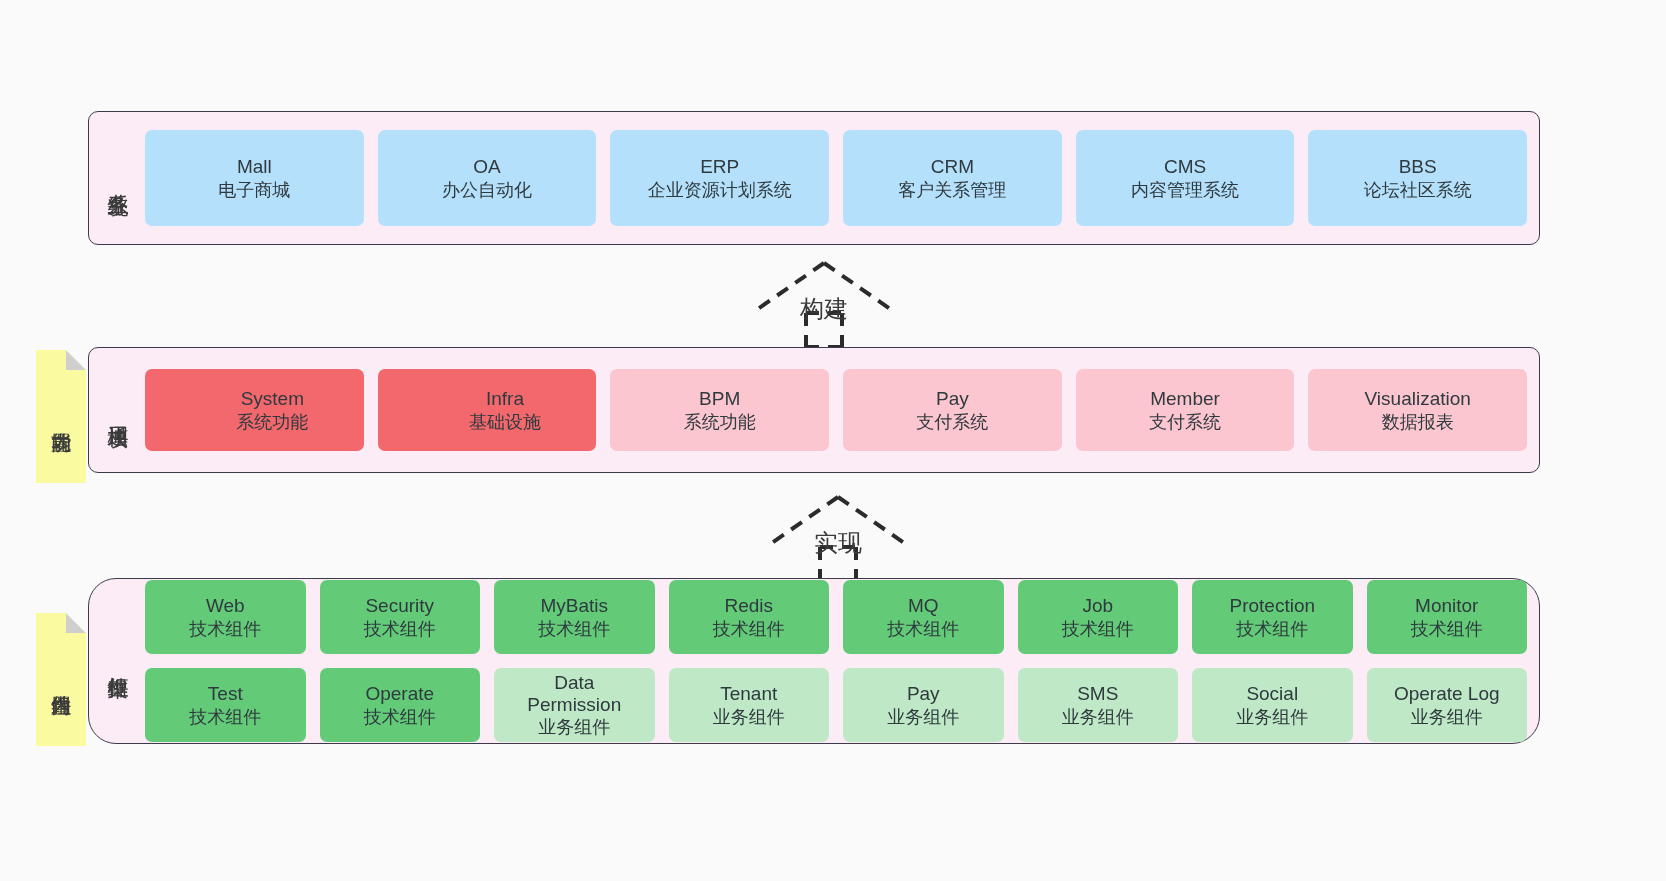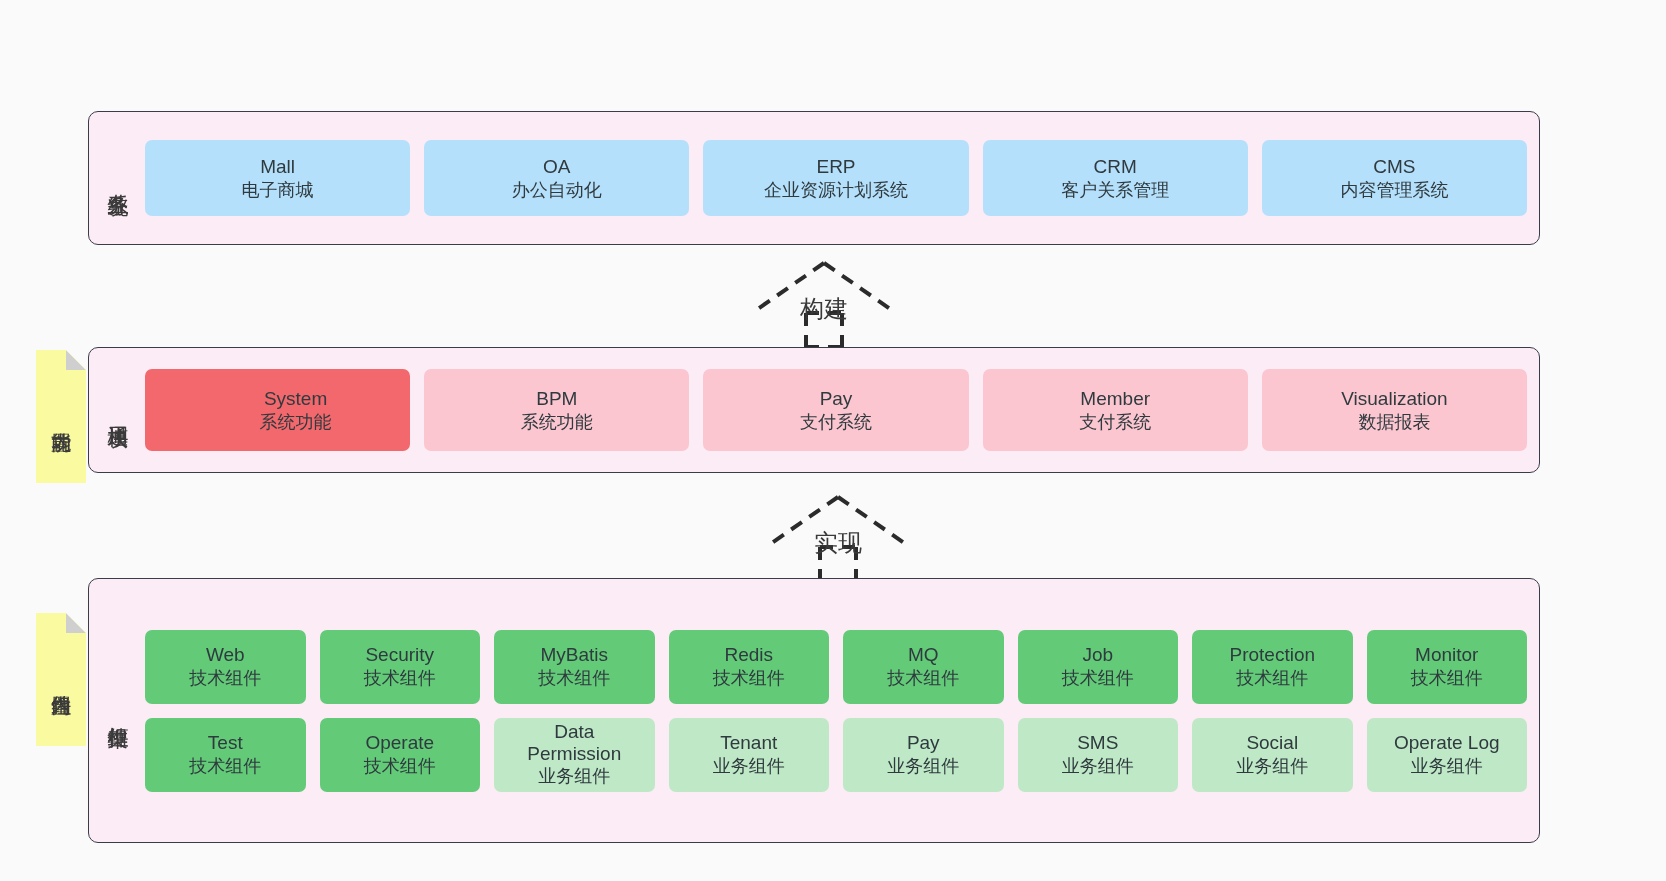--- a/index.html
+++ b/index.html
@@ -83,21 +83,21 @@
     font-size: 18px;
     color: #2f3a3f;
   }
 
   .node.blue      { background: #b5e0fb; }
   .node.red       { background: #f2686c; padding-left: 40px; }
   .node.pink      { background: #fbc6cf; }
   .node.green     { background: #63cb78; }
   .node.lightgreen{ background: #bfe8c6; }
 
-  .h-biz   { height: 76px; }
+  .h-biz   { height: 96px; }
   .h-mod   { height: 82px; }
   .h-comp  { height: 74px; }
 
   
   .note {
     position: absolute;
     width: 50px;
     background: #fafaa0;
     box-sizing: border-box;
     display: flex;
@@ -172,20 +172,26 @@
         <div class="cell">
           <div class="node blue h-biz">
             <span class="n-title">CRM</span>
             <span class="n-sub">客户关系管理</span>
           </div>
         </div>
         <div class="cell">
           <div class="node blue h-biz">
             <span class="n-title">CMS</span>
             <span class="n-sub">内容管理系统</span>
+          </div>
+        </div>
+        <div class="cell">
+          <div class="node blue h-biz">
+            <span class="n-title">BBS</span>
+            <span class="n-sub">论坛社区系统</span>
           </div>
         </div>
       </div>
     </div>
   </div>
 
   <div class="arrow" style="left:744px; top:255px;">
     <svg viewBox="0 0 160 96" xmlns="http://www.w3.org/2000/svg" aria-hidden="true">
       <g fill="none" stroke="#2b2b2b" stroke-width="4" stroke-dasharray="13 9" stroke-linecap="butt">
         <path d="M80 8 L152 58"></path>
@@ -208,20 +214,26 @@
     <div class="layer-title">通用模块</div>
     <div class="layer-body">
       <div class="row">
         <div class="cell">
           <div class="node red h-mod">
             <span class="n-title">System</span>
             <span class="n-sub">系统功能</span>
           </div>
         </div>
         <div class="cell">
+          <div class="node red h-mod">
+            <span class="n-title">Infra</span>
+            <span class="n-sub">基础设施</span>
+          </div>
+        </div>
+        <div class="cell">
           <div class="node pink h-mod">
             <span class="n-title">BPM</span>
             <span class="n-sub">系统功能</span>
           </div>
         </div>
         <div class="cell">
           <div class="node pink h-mod">
             <span class="n-title">Pay</span>
             <span class="n-sub">支付系统</span>
           </div>
@@ -254,21 +266,21 @@
       </g>
     </svg>
     <span class="arrow-label" style="bottom:26px;">实现</span>
   </div>
 
   <div class="note" style="left:36px; top:613px; height:133px;">
     <span class="fold"></span>
     <span>内置组件</span>
   </div>
 
-  <div class="layer" style="left:88px; top:578px; width:1452px; height:265px;">
+  <div class="layer" style="left:88px; top:578px; width:1452px; height:166px;border-radius:28px;">
     <div class="layer-title">框架组件</div>
     <div class="layer-body">
 
       <div class="row">
         <div class="cell">
           <div class="node green h-comp">
             <span class="n-title">Web</span>
             <span class="n-sub">技术组件</span>
           </div>
         </div>

